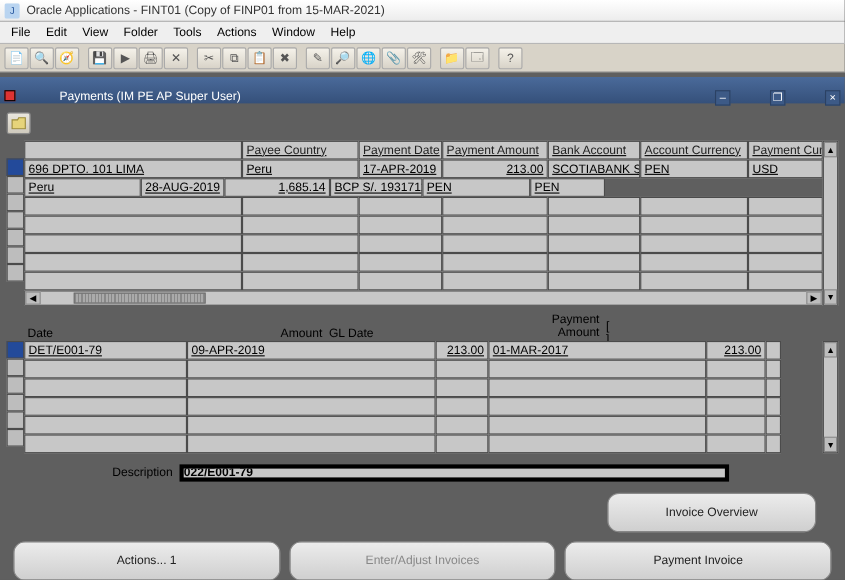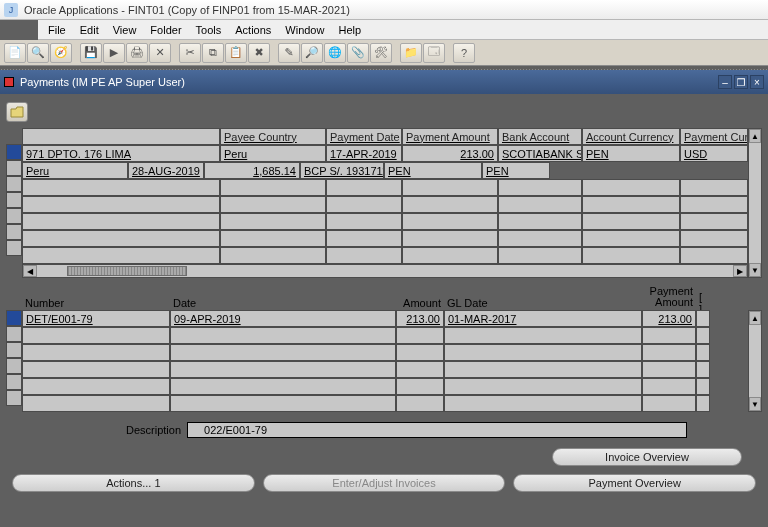--- a/index.html
+++ b/index.html
@@ -1,28 +1,28 @@
 <!DOCTYPE html>
 <html><head>
 <meta charset="utf-8">
 <style>
   * { box-sizing: border-box; margin: 0; padding: 0; font-family: Tahoma, Arial, sans-serif; }
   body { background: #5f5f5f; width: 768px; height: 527px; overflow: hidden; font-size: 11px; }
   .titlebar { background: linear-gradient(#fff,#ececec); height: 20px; display: flex; align-items: center; padding: 0 4px; border-bottom: 1px solid #b7b7b7; }
   .titlebar .logo { width: 14px; height: 14px; margin-right: 6px; display:flex; align-items:center; justify-content:center; }
   .titlebar .title { color: #333; }
-  .menubar { background: #efefef; height: 20px; display: flex; align-items: center; padding: 0 4px; border-bottom: 1px solid #b7b7b7; gap: 2px; margin-left: 38px; }
+  .menubar { background: #efefef; height: 20px; display: flex; align-items: center; padding: 0 4px; border-bottom: 1px solid #b7b7b7; gap: 2px; }
   .menubar span { padding: 2px 6px; cursor: default; }
   .toolbar { background: #d8d3c8; height: 26px; display: flex; align-items: center; padding: 0 4px; gap: 1px; border-bottom: 1px solid #8a8a8a; }
   .tbtn { width: 22px; height: 20px; border: 1px solid #aaa; background: linear-gradient(#f5f2ea,#d8d3c8); border-radius: 2px; display:flex;align-items:center;justify-content:center; font-size:11px;color:#555;}
   .tsep { width: 6px; }
   .mdi { background: #5f5f5f; height: calc(527px - 20px - 20px - 26px); position: relative; padding: 2px 0 0 0; }
   .dots { height: 4px; background-image: radial-gradient(#8a8a8a 0.5px, transparent 0.5px); background-size: 3px 3px; }
   .win { position: absolute; left: 0; top: 4px; right: 0; background: #5f5f5f; }
-  .winbar { height: 18px; background: linear-gradient(#4a6a9a,#35507a); color: #fff; display: flex; align-items: center; padding: 12px 4px; font-size: 11px; }
+  .winbar { height: 18px; background: linear-gradient(#4a6a9a,#35507a); color: #fff; display: flex; padding: 12px 4px; font-size: 11px; gap: 34px; }
   .winbar .sq { width:10px;height:10px;background:#d33;margin-right:6px;border:1px solid #000;}
   .winbar .sp { flex:1; }
   .winctrl { width:14px;height:14px;margin-left:2px;display:flex;align-items:center;justify-content:center;color:#fff;font-size:10px;border:1px solid #2b4163;background:#3d5a86;}
   .content { padding: 8px 6px 6px 6px; }
   .minibtn { width:22px;height:20px;border:1px solid #8a8a8a;background:linear-gradient(#e9e6de,#cfcabd);border-radius:3px;display:inline-flex;align-items:center;justify-content:center;margin-bottom:6px;}
   .grid { display:flex; }
   .rowmark { width:16px; display:flex; flex-direction:column; }
   .rm { height:16px; border:1px solid #4b4b4b; background:#bdbdbd; }
   .rm.active { background:#234a9a; }
   .tbl { flex:1; }
@@ -33,24 +33,24 @@
   .hscroll { height:14px; background:#c7c7c7; border:1px solid #4b4b4b; margin-top:0; display:flex; align-items:center; }
   .hscroll .arr { width:14px; height:12px; background:#bdbdbd; border:1px solid #8a8a8a; display:flex;align-items:center;justify-content:center;font-size:8px;}
   .hscroll .thumb { width:120px; height:10px; background:#9a9a9a; margin-left:30px; border:1px solid #6d6d6d; background-image:repeating-linear-gradient(90deg,#888 0 1px,#aaa 1px 3px);}
   .hscroll .track { flex:1; }
   .vscroll { width:14px; background:#c7c7c7; border:1px solid #4b4b4b; display:flex; flex-direction:column; align-items:center;}
   .vscroll .arr { width:12px;height:14px;background:#bdbdbd;border:1px solid #8a8a8a;display:flex;align-items:center;justify-content:center;font-size:8px;}
   .vscroll .track { flex:1; }
   .lbls { display:flex; margin-top:18px; }
   .lbl { font-size:11px; color:#000; padding:0 3px; height:14px; display:flex; align-items:center; }
   .desc-row { display:flex; align-items:center; justify-content:flex-start; margin:10px 0 6px 0; gap:6px;}
-  .desc-row .dl { color:#000; margin-left:120px; }
-  .desc-row input { flex:1; max-width:500px; height:16px; background:#c7c7c7; border:1px solid #000000; padding:0 16px; font-size:11px; }
+  .desc-row .dl { color:#000; margin-left:96px; }
+  .desc-row input { flex:1; max-width:500px; height:16px; background:#c7c7c7; border:4px solid #000000; padding:0 0; font-size:11px;font-weight:bold; }
   .btnrow { display:flex; justify-content:flex-end; padding:4px 20px 4px 0; }
-  .obtn { min-width:190px; height:18px; border:1px solid #8a8a8a; border-radius:11px; background:linear-gradient(#ececec,#cfcfcf); font-size:11px; color:#222; display:flex;align-items:center;justify-content:center; }
+  .obtn { min-width:190px; height:36px; border:1px solid #8a8a8a; border-radius:11px; background:linear-gradient(#ececec,#cfcfcf); font-size:11px; color:#222; display:flex;align-items:center;justify-content:center; }
   .obtn.dis { color:#888; }
   .acct-row { display:flex; justify-content:flex-end; align-items:center; padding:4px 20px 2px 0; gap:6px; }
   .hl { background:#e7e23a; padding:0 4px; height:16px; display:flex; align-items:center; }
   .hl input { background:#e7e23a; border:none; font-size:11px; width:110px; }
   .footbtns { display:flex; gap:8px; padding:4px 6px; justify-content:space-between; }
   .footbtns .obtn { flex:1; }
   .c-addr{width:198px} .c-country{width:106px} .c-pdate{width:76px} .c-pamt{width:96px} .c-bank{width:84px} .c-curr{width:98px} .c-pcur{width:68px}
   .c-num{width:148px} .c-date{width:226px} .c-amt{width:48px} .c-gl{width:198px} .c-pa{width:54px} .c-br{width:14px}
 </style>
 </head>
@@ -138,21 +138,21 @@
           <div class="hdr">
             <div class="hcell c-addr"></div>
             <div class="hcell c-country">Payee Country</div>
             <div class="hcell c-pdate">Payment Date</div>
             <div class="hcell c-pamt">Payment Amount</div>
             <div class="hcell c-bank">Bank Account</div>
             <div class="hcell c-curr">Account Currency</div>
             <div class="hcell c-pcur">Payment Curr</div>
           </div>
           <div class="row">
-            <div class="cell c-addr">971 DPTO. 176  LIMA</div>
+            <div class="cell c-addr">696 DPTO. 101  LIMA</div>
             <div class="cell c-country">Peru</div>
             <div class="cell c-pdate">17-APR-2019</div>
             <div class="cell c-pamt num">213.00</div>
             <div class="cell c-bank">SCOTIABANK S/</div>
             <div class="cell c-curr">PEN</div>
             <div class="cell c-pcur">USD</div>
           </div>
           <div class="row">
             <div class="cell c-country">Peru</div>
             <div class="cell c-pdate">28-AUG-2019</div>
@@ -215,21 +215,20 @@
         </div>
         <div class="vscroll">
           <div class="arr">▲</div>
           <div class="track"></div>
           <div class="arr">▼</div>
         </div>
       </div>
 
       
       <div class="lbls" style="margin-left:16px;">
-        <div class="lbl c-num">Number</div>
         <div class="lbl c-date">Date</div>
         <div class="lbl c-amt" style="justify-content:flex-end">Amount</div>
         <div class="lbl c-gl">GL Date</div>
         <div class="lbl c-pa" style="white-space:pre;line-height:1;text-align:right;justify-content:flex-end;height:26px;margin-top:-12px">Payment
 Amount</div>
         <div class="lbl c-br">[  ]</div>
       </div>
 
       
       <div class="grid">
@@ -308,18 +307,18 @@
       <div class="btnrow">
         <div class="obtn">Invoice Overview</div>
       </div>
 
       
 
       
       <div class="footbtns">
         <div class="obtn">Actions... 1</div>
         <div class="obtn dis">Enter/Adjust Invoices</div>
-        <div class="obtn">Payment Overview</div>
+        <div class="obtn">Payment Invoice</div>
       </div>
 
     </div>
   </div>
 </div>
 
 </body></html>

